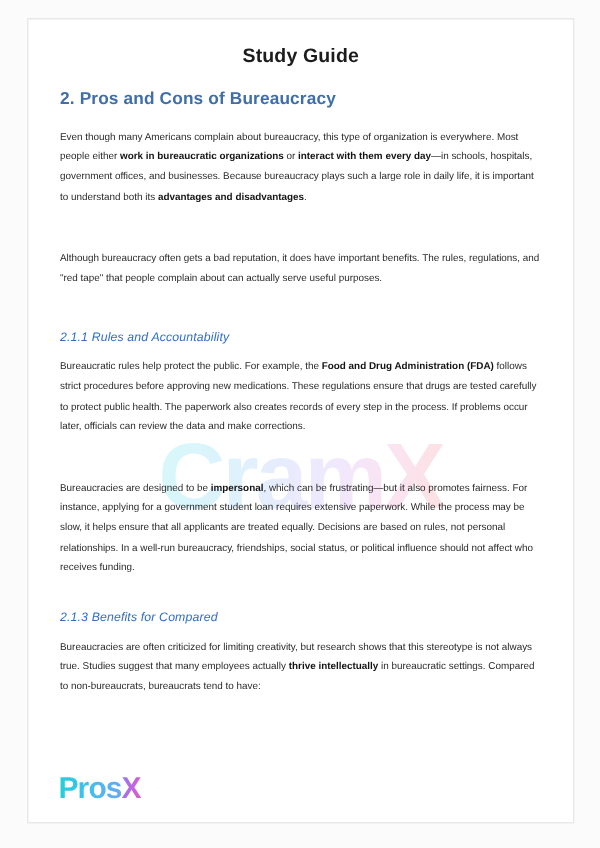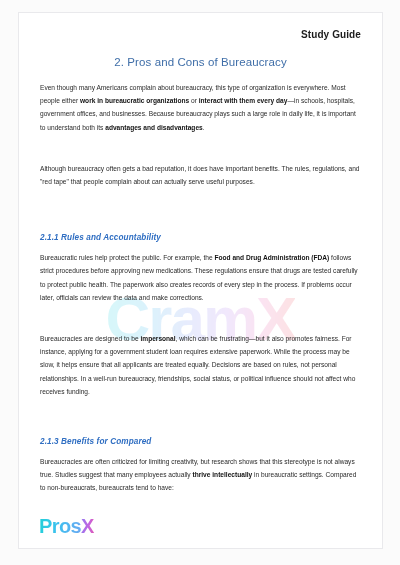--- a/index.html
+++ b/index.html
@@ -55,50 +55,49 @@
   }
 
   .content {
     position: relative;
     z-index: 1;
     padding: 16px 21px 0 21px;
   }
 
   
   .doc-header {
-    text-align: right;
-    font-size: 10px;
+    text-align: center;
+    font-size: 13px;
     font-weight: 700;
     color: #1c1c1c;
     letter-spacing: 0.1px;
     margin: 0 0 16px 0;
   }
 
   
   h1.h-main {
     margin: 0 0 13px 0;
     font-size: 11.5px;
-    font-weight: 400;
+    font-weight: 700;
     color: #3f6ea8;
     letter-spacing: 0.1px;
-    text-align: center;
   }
 
   h2.h-sub {
     margin: 0 0 11px 0;
     font-size: 9.5px;
     font-weight: 700;
     color: #2f6ec2;
     letter-spacing: 0.05px;
   }
 
   h3.h-subsub {
-    margin: 17px 0 9px 0;
+    margin: 0 0 9px 0;
     font-size: 8.2px;
-    font-weight: 700;
+    font-weight: 400;
     font-style: italic;
     color: #2f6ec2;
     letter-spacing: 0.1px;
   }
 
   
   p.body {
     margin: 0;
     font-size: 6.6px;
     line-height: 13.2px;

